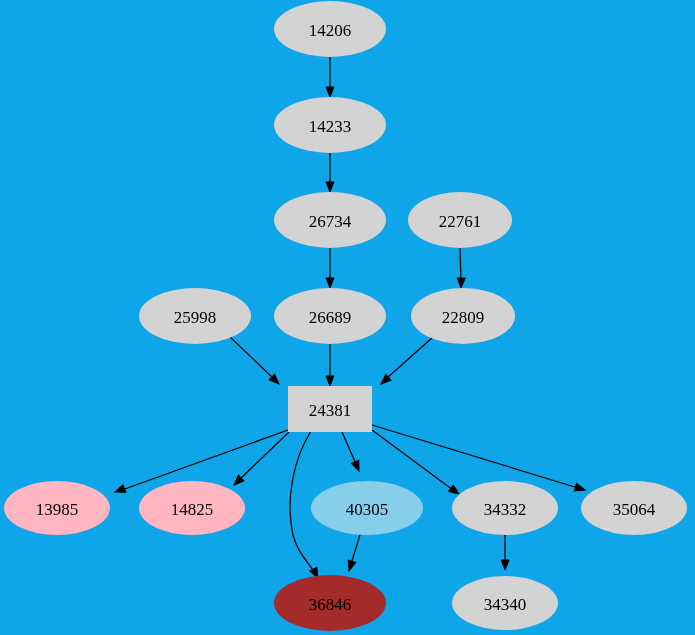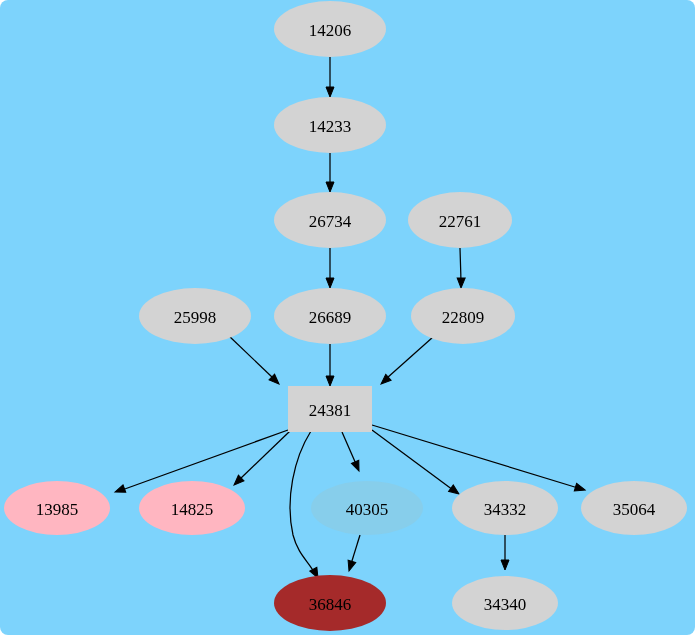--- a/index.html
+++ b/index.html
@@ -8,23 +8,22 @@
     padding: 0;
     background: #ffffff;
   }
   body {
     font-family: "Liberation Serif", "DejaVu Serif", serif;
   }
   #canvas {
     position: relative;
     width: 695px;
     height: 635px;
-    background: #7dd3fc;
+    background: #0ea5e9;
     overflow: hidden;
-    border-radius: 8px;
   }
   #graph-svg {
     position: absolute;
     left: 0;
     top: 0;
     width: 695px;
     height: 635px;
   }
   .node-label {
     font-family: "Liberation Serif", "DejaVu Serif", serif;

